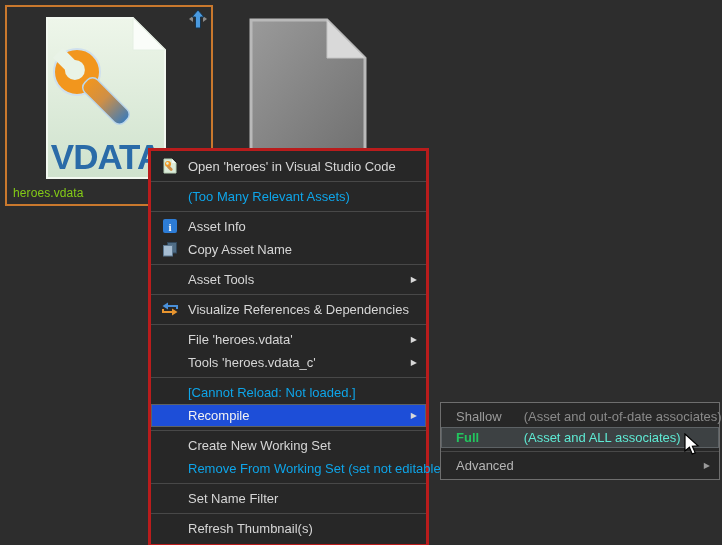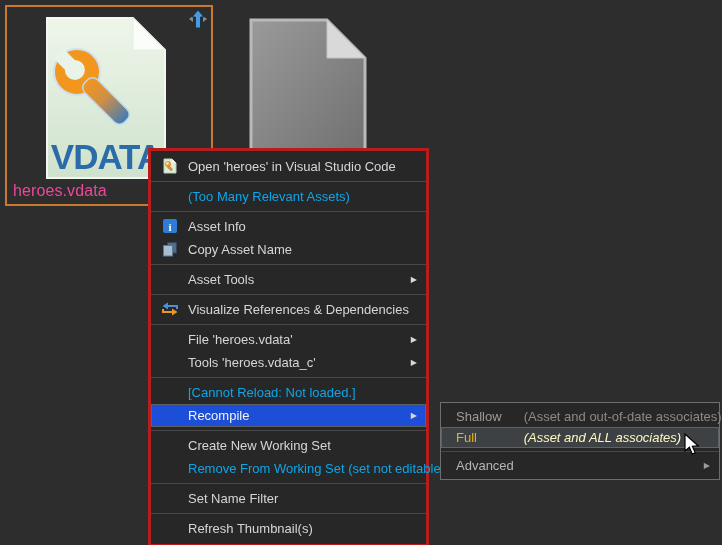--- a/index.html
+++ b/index.html
@@ -11,21 +11,21 @@
     -webkit-font-smoothing:antialiased;
   }
 
   
   .tile {
     position:absolute; left:5px; top:5px; width:208px; height:201px;
     border:2px solid #c9782d; z-index:1;
   }
   .tile .thumb { position:absolute; left:30px; top:8px; }
   .tile-label {
-    position:absolute; left:6px; bottom:4px; font-size:16px; color:#ec4899;
+    position:absolute; left:6px; bottom:4px; font-size:12px; color:#84cc16;
     letter-spacing:0.1px;
   }
   .badge { position:absolute; right:3px; top:2px; width:20px; height:22px; }
   .tile2 { position:absolute; left:243px; top:15px; width:130px; height:152px; z-index:1; }
 
   
   .menu {
     position:absolute; left:148px; top:148px; width:281px;
     background:#272727; border:3px solid #b91c1c; padding:4px 0;
     z-index:3;
@@ -47,22 +47,22 @@
   .submenu {
     position:absolute; left:440px; top:402px; width:280px;
     background:#272727; border:1px solid #6e6e6e; padding:3px 0;
     z-index:4;
   }
   .smi { position:relative; height:21px; line-height:21px; padding-left:15px;
          font-size:13px; white-space:nowrap; cursor:default; }
   .smi .sl { display:inline-block; width:64px; color:#9b9b9b; }
   .smi .sd { color:#8a8a8a; }
   .smi.hl { background:#3d4143; box-shadow:inset 0 0 0 1px #5d6265; }
-  .smi.hl .sl { color:#eab308; }
-  .smi.hl .sd { color:#fef9c3;font-style:italic; }
+  .smi.hl .sl { color:#22c55e;font-weight:bold; }
+  .smi.hl .sd { color:#5eead4; }
   .smi.adv .sl { width:auto; color:#b5b5b5; }
   .smi .arr { line-height:21px; color:#9a9a9a; }
 
   #cursor { position:absolute; left:684px; top:433px; z-index:6; }
 </style>
 </head>
 <body>
 
 <div id="stage">
 

